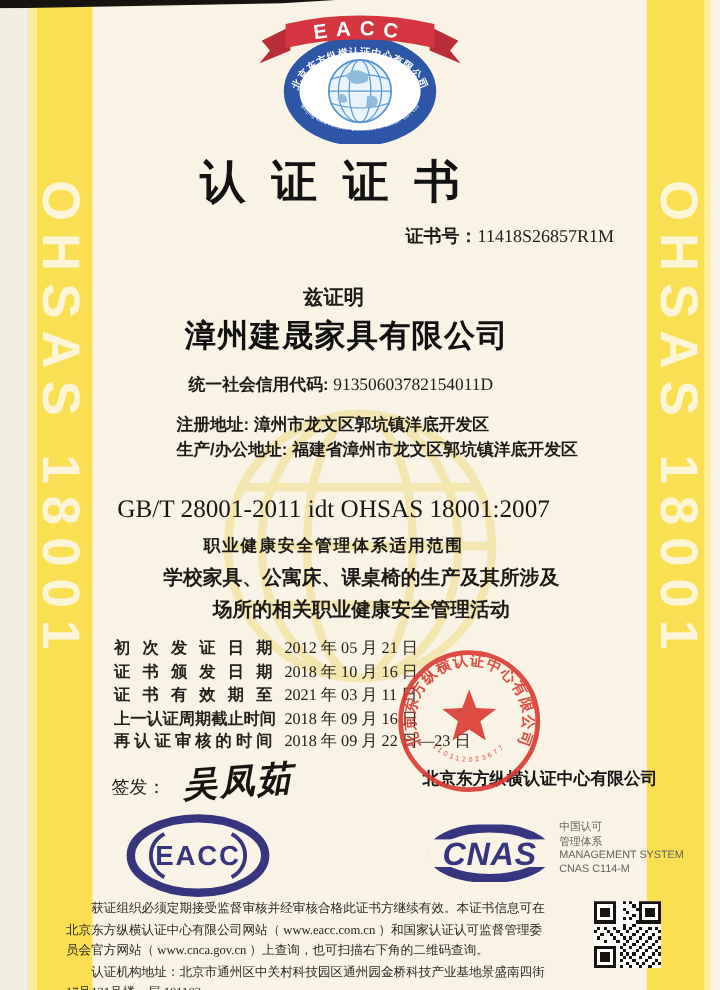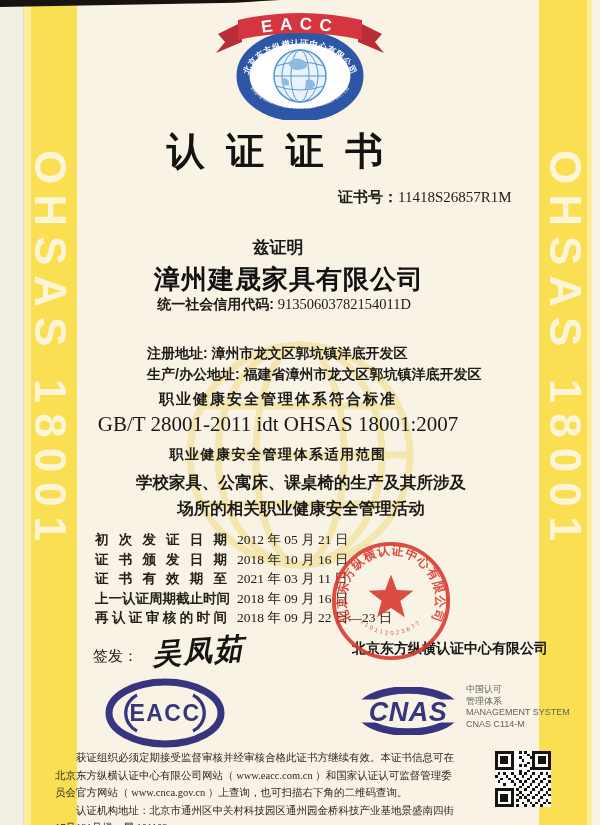--- a/index.html
+++ b/index.html
@@ -31,21 +31,21 @@
   .watermark { left:183px; top:338px; width:234px; height:234px; z-index:1; opacity:.45; }
 
   .top-logo { left:212px; top:12px; width:176px; height:108px; z-index:2; }
 
   .title { top:126px; font-size:38px; font-weight:bold; letter-spacing:6px; color:#131313; z-index:2; }
   .cert-no { left:338px; top:188px; font-size:15px; color:#1d1b18; z-index:2; }
   .cert-no .lbl { font-weight:bold; }
 
   .intro { top:236px; font-size:17px; font-weight:600; z-index:2; }
   .company { top:262px; font-size:26px; font-weight:800; letter-spacing:1px; color:#111; z-index:2;margin-left:11px; }
-  .credit { top:296px; font-size:14px; z-index:2;padding-left:12px; }
+  .credit { top:312px; font-size:14px; z-index:2;padding-left:12px; }
   .credit .lbl { font-weight:bold; }
   .credit .val { font-family:"Liberation Serif","DejaVu Serif",serif; font-size:14.5px; }
 
   .addresses { left:147px; top:343px; font-size:14px; font-weight:bold; line-height:21px; z-index:2; }
 
   .conform { top:390px; font-size:15px; font-weight:bold; letter-spacing:2px; z-index:2; }
   .std-code { top:412px; font-size:21px; color:#191613; z-index:2; }
   .scope-title { top:446px; font-size:14px; font-weight:bold; letter-spacing:1.5px; z-index:2; }
   .scope { top:469px; font-size:16.5px; font-weight:600; line-height:26px; z-index:2;padding-left:46px; }
 
@@ -139,21 +139,20 @@
   <div class="abs center company">漳州建晟家具有限公司</div>
   <div class="abs center credit">
     <span class="lbl">统一社会信用代码:</span>
     <span class="val">91350603782154011D</span>
   </div>
   <div class="abs addresses">
     <div><span>注册地址:</span> <span>漳州市龙文区郭坑镇洋底开发区</span></div>
     <div><span>生产/办公地址:</span> <span>福建省漳州市龙文区郭坑镇洋底开发区</span></div>
   </div>
 
-  <div class="abs center conform serif">职业健康安全管理体系符合标准</div>
   <div class="abs center std-code serif">GB/T 28001-2011 idt OHSAS 18001:2007</div>
   <div class="abs center scope-title serif">职业健康安全管理体系适用范围</div>
   <div class="abs center scope">
     <div>学校家具、公寓床、课桌椅的生产及其所涉及</div>
     <div>场所的相关职业健康安全管理活动</div>
   </div>
 
   <div class="abs dates">
     <div class="row"><span class="dlabel">初次发证日期</span><span>2012 年 05 月 21 日</span></div>
     <div class="row"><span class="dlabel">证书颁发日期</span><span>2018 年 10 月 16 日</span></div>

